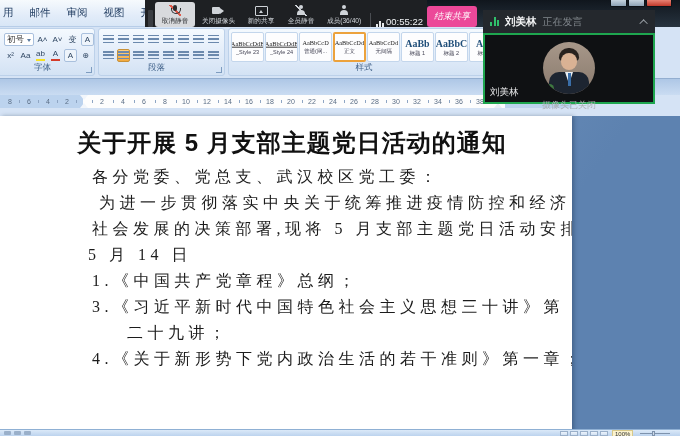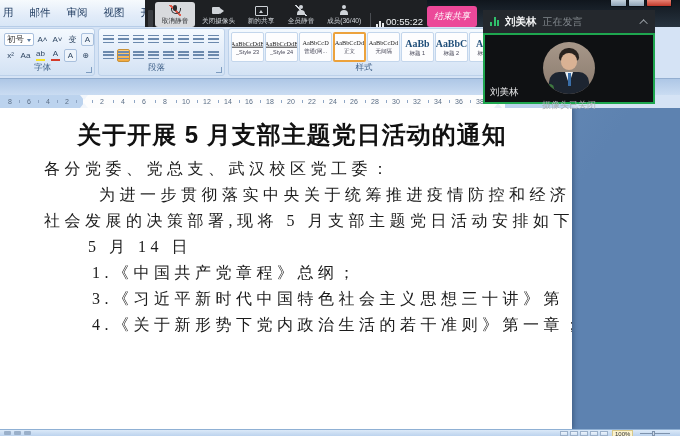--- a/index.html
+++ b/index.html
@@ -91,30 +91,30 @@
   #ruler{position:absolute;left:0;top:95px;width:572px;height:13px;background:#bcd3ee;z-index:5;}
   #ruler-white{position:absolute;left:83px;top:0;width:422px;height:13px;background:#fdfdfd;}
   .ruler-num{position:absolute;top:0;width:10px;height:13px;line-height:13px;text-align:center;
     font-size:7px;color:#5a6d85;}
   .ruler-tick{position:absolute;top:5px;width:1px;height:3px;background:#8fa6c4;}
   .ind-top{position:absolute;left:80px;top:0;border:4px solid transparent;border-top:5px solid #f2f6fb;}
   .ind-bot{position:absolute;left:80px;bottom:0;border:4px solid transparent;border-bottom:5px solid #f2f6fb;}
   .ind-right{position:absolute;left:494px;bottom:0;border:4px solid transparent;border-bottom:5px solid #e8eef6;}
 
   
-  #doc-area{position:absolute;left:0;top:108px;width:680px;height:321px;
+  #doc-area{position:absolute;left:0;top:116px;width:680px;height:321px;
     background:linear-gradient(125deg,#85a5ca,#5d82b0 70%);}
   #page{position:absolute;left:0;top:0;width:572px;height:321px;background:#fff;
     box-shadow:2px 0 4px rgba(20,40,70,.35);overflow:hidden;}
   #doc-title{margin:0;padding-top:6px;height:44px;line-height:42px;text-align:center;
     transform:translateX(6px);font-size:24px;font-weight:bold;color:#111;letter-spacing:1px;white-space:nowrap;}
   #doc-lines{margin-top:4px;}
   .ln{height:26px;line-height:26px;font-family:"Liberation Serif","DejaVu Serif",serif;
     font-size:16px;letter-spacing:4.5px;color:#1c1c1c;white-space:nowrap;}
-  .ln.salutation,.ln.flush{padding-left:44px;}
+  .ln.salutation,.ln.flush{padding-left:44px;margin-left:48px;}
   .ln.indent{padding-left:99px;}
   .ln.heading{padding-left:99px;font-family:"Liberation Sans",sans-serif;font-weight:bold;
     font-size:15.5px;letter-spacing:3px;color:#0e0e0e;}
   .ln.date{padding-left:88px;}
   .ln.item{padding-left:92px;}
   .ln.item-cont{padding-left:127px;}
 
   
   #video-panel{position:absolute;left:483px;top:10px;width:172px;height:120px;z-index:40;}
   #vp-header{height:23px;background:#24282d;display:flex;align-items:center;padding:0 7px;}
@@ -359,20 +359,21 @@
   <div id="doc-area">
     <div id="page">
       <div id="doc-title">关于开展 5 月支部主题党日活动的通知</div>
       <div id="doc-lines">
           <div class="ln salutation">各分党委、党总支、武汉校区党工委：</div>
           <div class="ln indent">为进一步贯彻落实中央关于统筹推进疫情防控和经济</div>
           <div class="ln flush">社会发展的决策部署,现将 5 月支部主题党日活动安排如下：</div>
           <div class="ln date">5 月 14 日</div>
           <div class="ln item">1.《中国共产党章程》总纲；</div>
           <div class="ln item">3.《习近平新时代中国特色社会主义思想三十讲》第</div>
+          <div class="ln item-cont">二十九讲；</div>
           <div class="ln item">4.《关于新形势下党内政治生活的若干准则》第一章；</div>
         </div>
     </div>
   </div>
 
   <div id="status-bar">
     <span class="sb-ic" style="left:4px;"></span>
     <span class="sb-ic" style="left:14px;"></span>
     <span class="sb-ic" style="left:24px;"></span>
     <span class="sb-view" style="left:560px;"></span>

